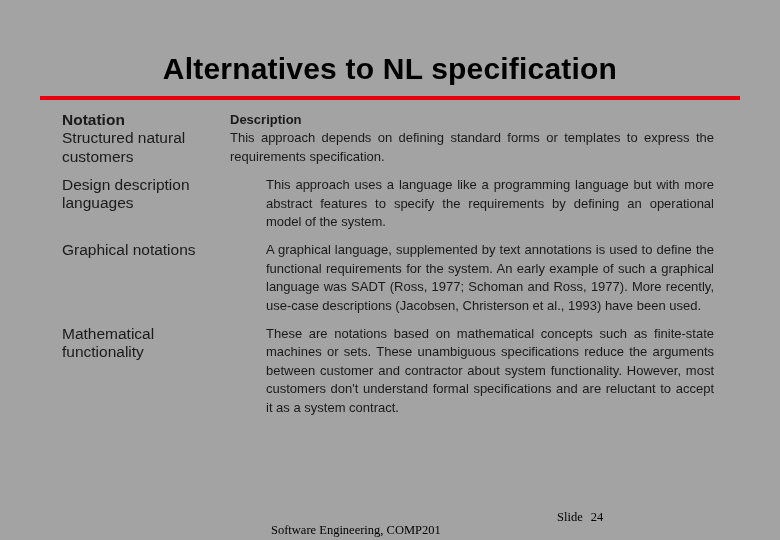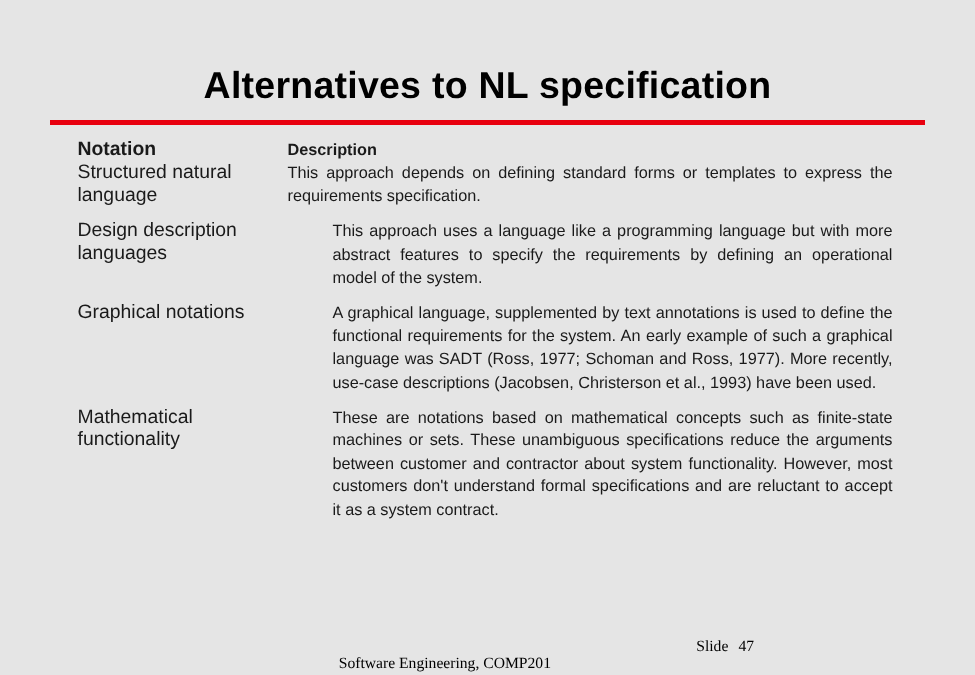--- a/index.html
+++ b/index.html
@@ -10,21 +10,21 @@
     width: 780px;
     height: 540px;
     background: #ffffff;
     font-family: "Liberation Sans", sans-serif;
     overflow: hidden;
     position: relative;
   }
   .slide {
     position: absolute;
     inset: 0;
-    background: #e5e5e5;
+    background: #a3a3a3;
   }
   .slide-title {
     position: absolute;
     left: 0;
     right: 0;
     top: 52px;
     text-align: center;
     font-size: 30px;
     font-weight: bold;
     color: #000000;
@@ -109,21 +109,21 @@
   <div class="title-rule"></div>
 
   <div class="content-table">
 
     <div class="row hdr">
       <div class="col-notation">Notation</div>
       <div class="col-desc">Description</div>
     </div>
 
     <div class="row">
-      <div class="col-notation">Structured natural language</div>
+      <div class="col-notation">Structured natural customers</div>
       <div class="col-desc">This approach depends on defining standard forms or templates to express the requirements specification.</div>
     </div>
 
     <div class="row spaced">
       <div class="col-notation">Design description languages</div>
       <div class="col-desc">This approach uses a language like a programming language but with more abstract features to specify the requirements by defining an operational model of the system.</div>
     </div>
 
     <div class="row spaced">
       <div class="col-notation">Graphical notations</div>
@@ -133,17 +133,17 @@
     <div class="row spaced">
       <div class="col-notation">Mathematical functionality</div>
       <div class="col-desc"> These are notations based on mathematical concepts such as finite-state machines or sets. These unambiguous specifications reduce the arguments between customer and contractor about system functionality. However, most customers don't understand formal specifications and are reluctant to accept it as a system contract.</div>
     </div>
 
   </div>
 
   <div class="footer">
     <div class="footer-left">Software Engineering, COMP201</div>
     <div class="footer-right">
-      <span>Slide</span><span class="num">47</span>
+      <span>Slide</span><span class="num">24</span>
     </div>
   </div>
 
 </div>
 
 </body></html>

